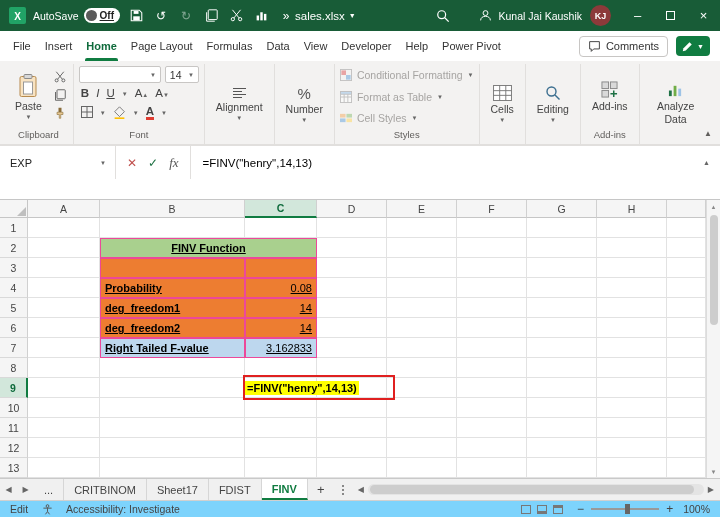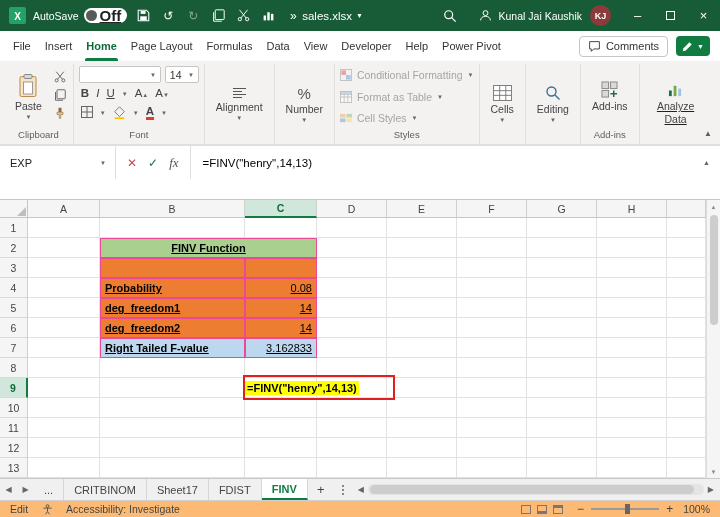--- a/index.html
+++ b/index.html
@@ -16,21 +16,21 @@
   
   .titlebar { flex: 0 0 31px; background: #185C37; color: #fff; display: flex; align-items: center; }
   .tb-left { display: flex; align-items: center; gap: 7px; padding-left: 8px; flex: 1; }
   .tb-center { display: flex; align-items: center; gap: 8px; }
   .tb-right { display: flex; align-items: center; justify-content: flex-end; flex: 1; height: 100%; }
   .tbi { width: 18px; height: 18px; display: inline-flex; align-items: center; justify-content: center; font-size: 12px; color: #fff; }
   .dim { opacity: .45; }
   .autosave { display: flex; align-items: center; gap: 5px; font-size: 10.5px; }
   .pill { background: #fff; border-radius: 8px; height: 15px; display: flex; align-items: center; gap: 3px; padding: 0 6px 0 2px; }
   .knob { width: 11px; height: 11px; border-radius: 50%; background: #5a5a5a; }
-  .off { color: #222; font-size: 15px; font-weight: 700; text-decoration: underline; }
+  .off { color: #222; font-size: 10px; font-weight: 700; text-decoration: underline; }
   .fname { display: flex; align-items: center; gap: 4px; font-size: 11.5px; }
   .chev { font-size: 7px; }
   .searchbtn { margin-left: 70px; }
   .uname { font-size: 10.5px; margin: 0 8px 0 4px; white-space: nowrap; }
   .avatar { width: 21px; height: 21px; border-radius: 50%; background: #8C3A3A; color: #fff; font-size: 9px; font-weight: 700; display: flex; align-items: center; justify-content: center; margin-right: 10px; }
   .winbtn { width: 33px; height: 31px; display: flex; align-items: center; justify-content: center; font-size: 13px; color: #fff; }
   .maxbox { width: 9px; height: 9px; border: 1px solid #fff; display: inline-block; }
 
   
   .menubar { flex: 0 0 30px; background: #fff; display: flex; align-items: center; padding-left: 6px; }
@@ -116,21 +116,21 @@
   .stab.active { background: #fff; color: #107C41; font-weight: 700; border-bottom: 2px solid #107C41; }
   .addsheet { width: 26px; display: flex; align-items: center; justify-content: center; color: #444; font-size: 13px; }
   .dots { display: flex; flex-direction: column; gap: 2px; justify-content: center; width: 18px; align-items: center; }
   .dots i { width: 2px; height: 2px; background: #666; border-radius: 50%; }
   .hscrollwrap { flex: 1; display: flex; align-items: center; padding: 0 6px; gap: 4px; }
   .harr { color: #666; font-size: 8px; }
   .htrack { flex: 1; height: 11px; background: #E4E4E4; border-radius: 6px; position: relative; }
   .hthumb { position: absolute; left: 2px; right: 10px; top: 1px; bottom: 1px; background: #CDCDCD; border-radius: 5px; }
 
   
-  .statusbar { flex: 1; background: #fdba74; border-top: 1px solid #D0D0D0; display: flex; align-items: center; font-size: 10.5px; color: #444; }
+  .statusbar { flex: 1; background: #7dd3fc; border-top: 1px solid #D0D0D0; display: flex; align-items: center; font-size: 10.5px; color: #444; }
   .smode { padding: 0 14px 0 10px; }
   .sacc { display: flex; align-items: center; gap: 13px; }
   .sspacer { flex: 1; }
   .viewicons { display: flex; gap: 6px; margin-right: 10px; align-items: center; }
   .vi { width: 10px; height: 9px; border: 1px solid #777; }
   .vi.b2 { border-bottom-width: 3px; }
   .vi.b3 { border-top-width: 3px; }
   .zbtn { font-size: 12px; padding: 0 4px; color: #444; }
   .ztrack { width: 68px; height: 2px; background: #999; position: relative; margin: 0 3px; }
   .zthumb { position: absolute; left: 50%; top: -4px; width: 5px; height: 10px; background: #666; }
@@ -400,21 +400,21 @@
               <rect x="10" y="1" width="7" height="7" fill="#D9D9D9" stroke="#888"></rect>
               <rect x="1" y="10" width="7" height="7" fill="#D9D9D9" stroke="#888"></rect>
               <path d="M13.5 10 v7 M10 13.5 h7" stroke="#1E7145" stroke-width="1.6"></path>
             </svg>
           <span>Add-ins</span>
         </div>
       </div>
       <div class="glabel">Add-ins</div>
     </div>
 
-    <div class="group" style="border-right:none;text-decoration:underline;">
+    <div class="group" style="border-right:none;">
       <div class="bigbtn">
         <svg width="17" height="15" viewBox="0 0 18 16">
             <rect x="2" y="8" width="3" height="6" fill="#1E7145"></rect>
             <rect x="7" y="3" width="3" height="11" fill="#70AD47"></rect>
             <rect x="12" y="6" width="3" height="8" fill="#9DC3E6"></rect>
           </svg>
         <span class="analyze-txt">Analyze Data</span>
       </div>
     </div>
 

